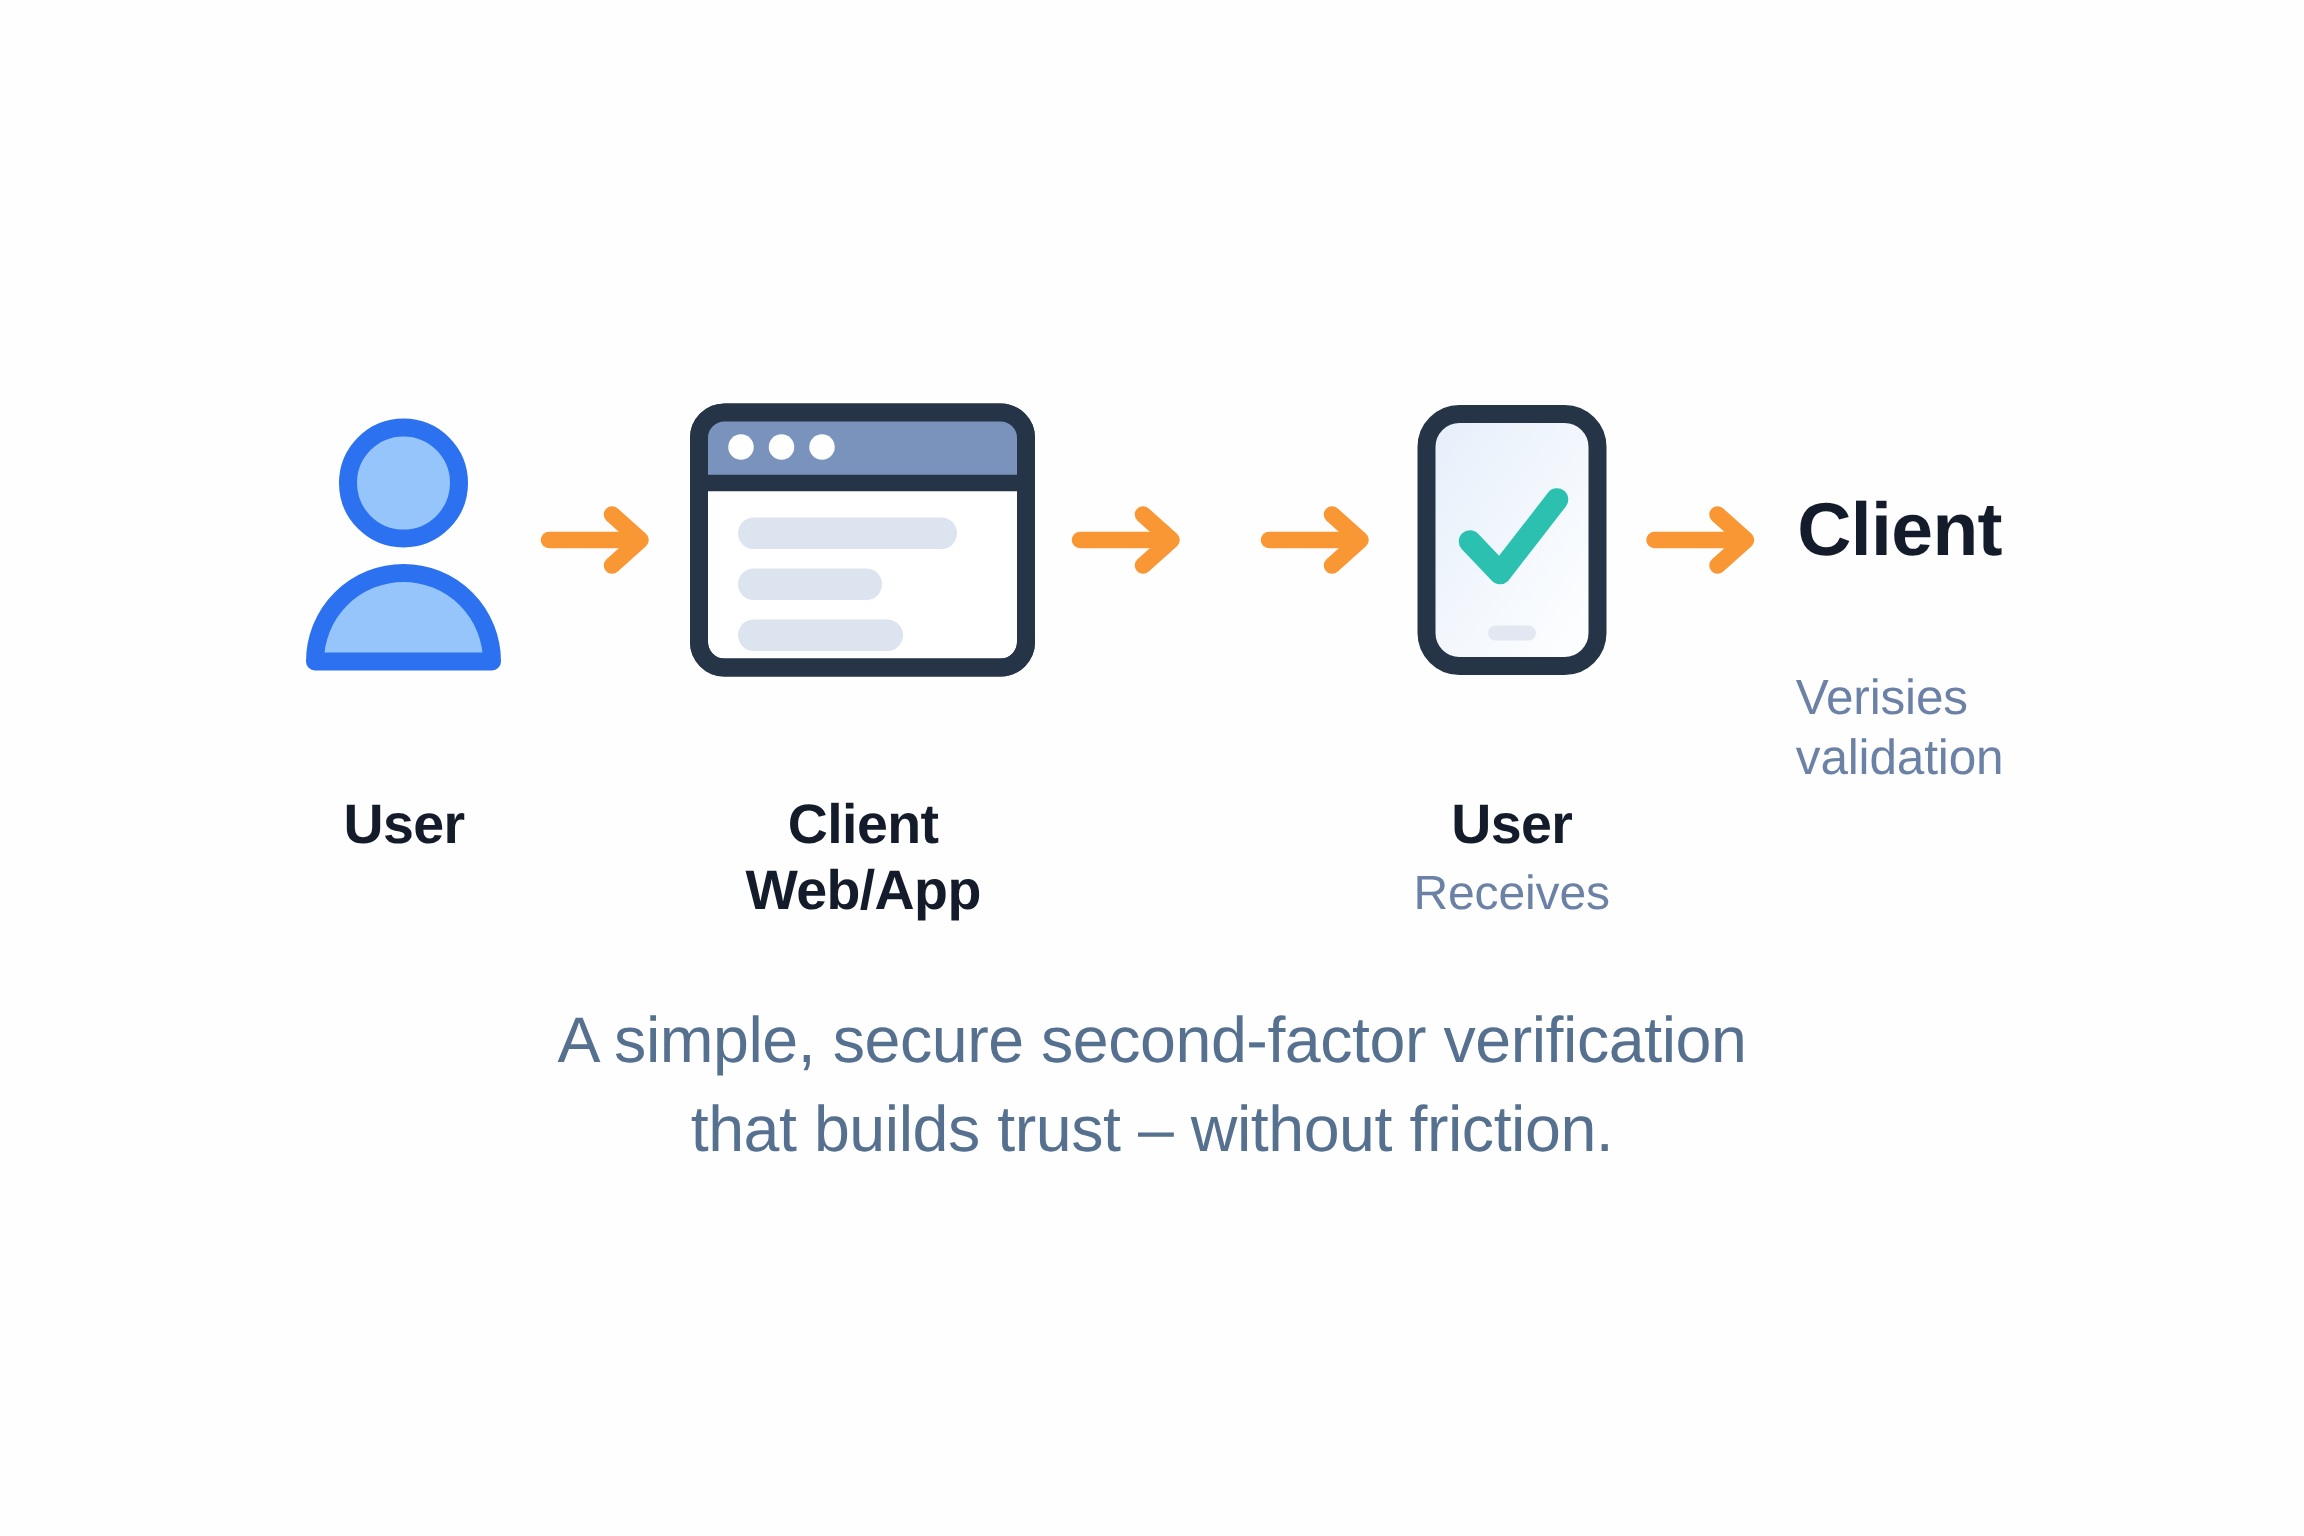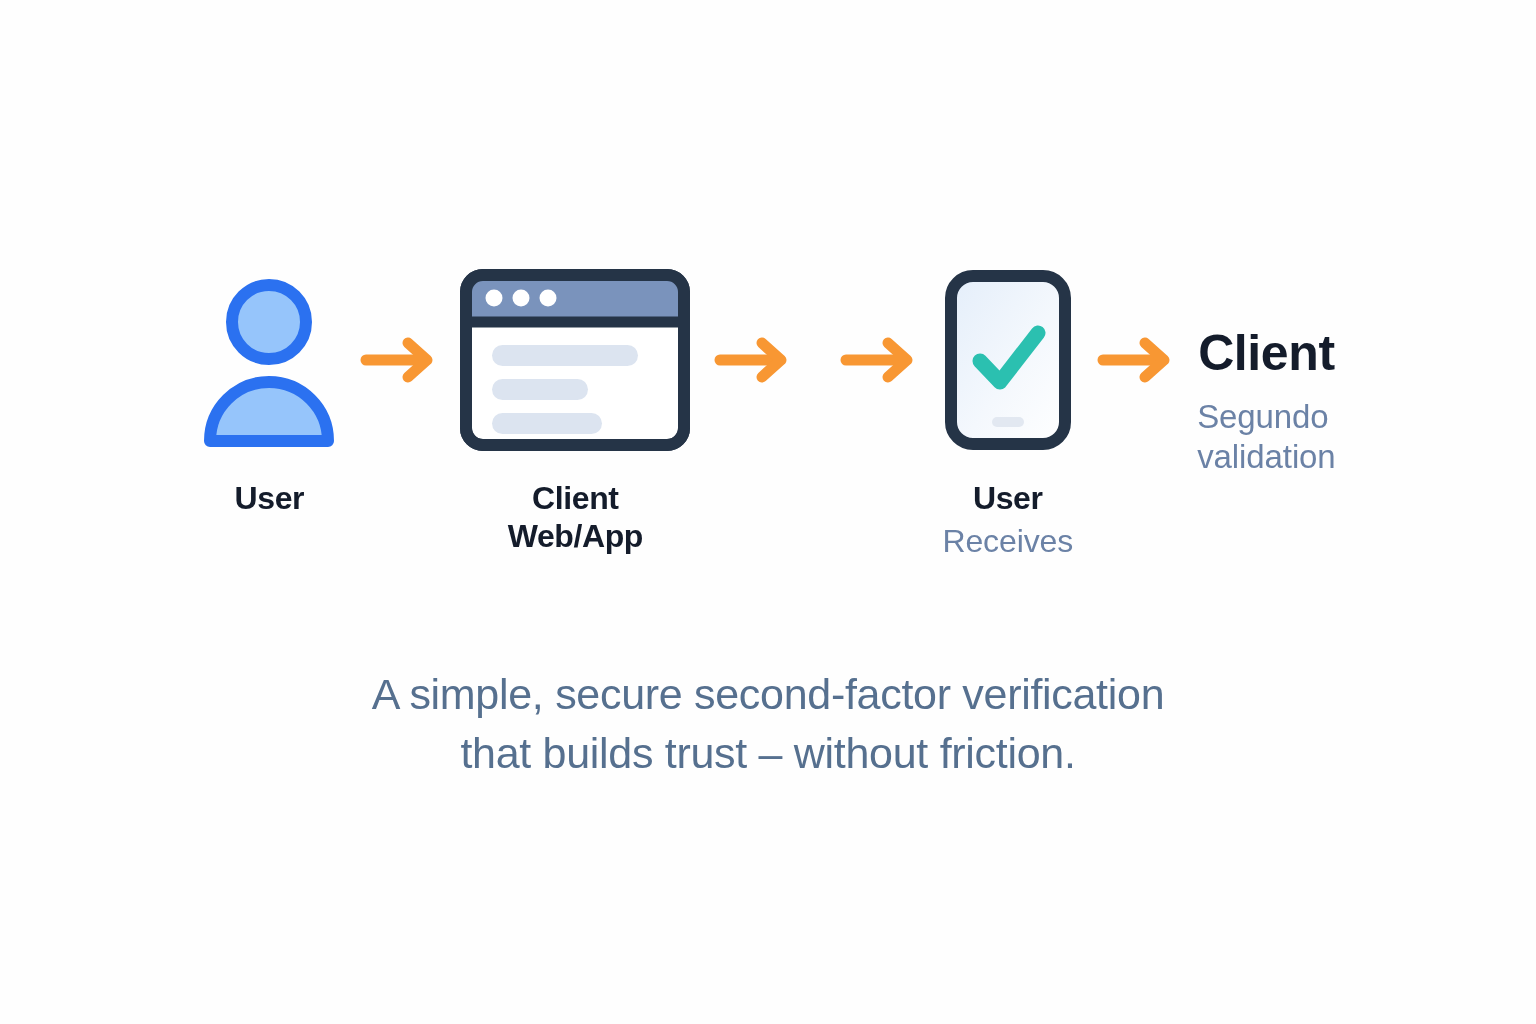--- a/index.html
+++ b/index.html
@@ -30,36 +30,37 @@
     display: flex;
     flex-direction: row;
     align-items: flex-start;
     justify-content: center;
   }
 
   .node {
     display: flex;
     flex-direction: column;
     align-items: center;
+    gap: 48px;
   }
 
   .node-art {
     height: 196px;
     display: flex;
     align-items: center;
     justify-content: center;
   }
 
   .node-labels {
     margin-top: 22px;
     text-align: center;
   }
 
   .label-main {
-    font-size: 32px;
+    font-size: 37px;
     font-weight: 700;
     color: #141c2b;
     line-height: 1.18;
     letter-spacing: -0.4px;
     white-space: pre-line;
   }
 
   .label-sub {
     font-size: 32px;
     font-weight: 400;
@@ -243,21 +244,21 @@
           <line x1="6" y1="24" x2="60" y2="24"></line>
           <polyline points="48,7 67,24 48,41"></polyline>
         </g>
       </svg>
     </div>
 
     <div class="gap-a"></div>
 
     <div class="node node-text-only">
       <div class="label-main">Client</div>
-      <div class="label-sub">Segundo
+      <div class="label-sub">Verisies
 validation</div>
     </div>
 
   </div>
 
   <div class="caption">A simple, secure second-factor verification
 that builds trust – without friction.</div>
 
 </div>
 

